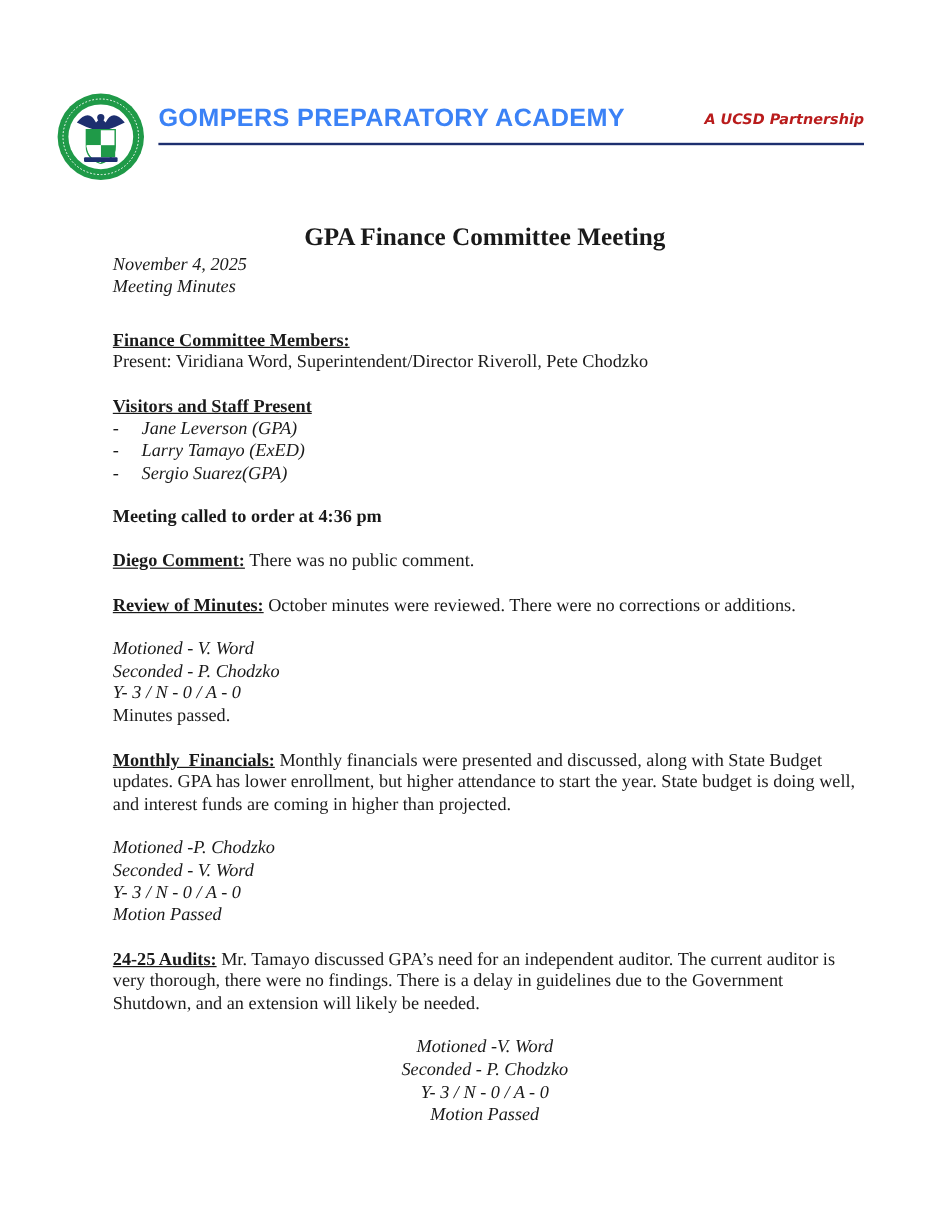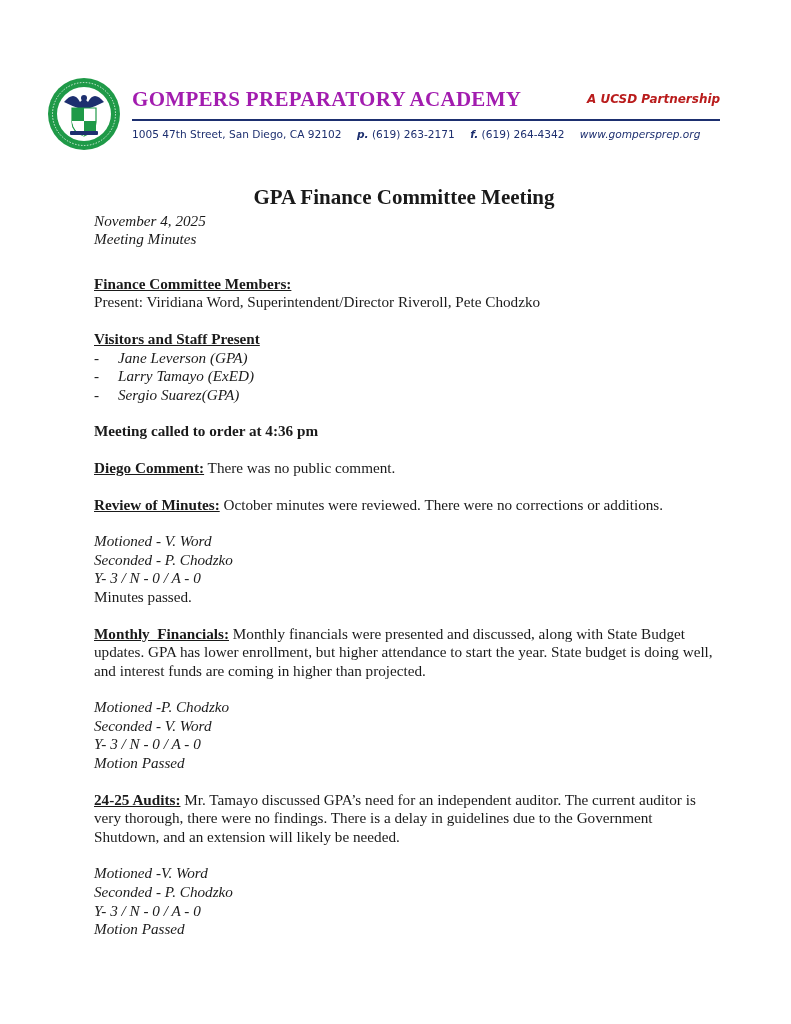--- a/index.html
+++ b/index.html
@@ -1,19 +1,19 @@
 <!DOCTYPE html>
 <html><head>
 <meta charset="utf-8">
 <style>
   html, body { margin: 0; padding: 0; background: #ffffff; }
   body { width: 791px; height: 1024px; position: relative; overflow: hidden; font-family: "DejaVu Serif", "Liberation Serif", serif; color: #1a1a1a; }
   .letterhead { position: absolute; left: 46px; top: 76px; width: 700px; height: 80px; }
   .logo { position: absolute; left: 0; top: 0; width: 76px; height: 76px; }
-  .school-name { position: absolute; left: 86px; top: 11px; font-family: Liberation Serif, serif; font-weight: bold; font-size: 21px; letter-spacing: 0.3px; color: #a21caf; white-space: nowrap; }
+  .school-name { position: absolute; left: 86px; top: 11px; font-family: Liberation Sans, sans-serif; font-weight: bold; font-size: 21px; letter-spacing: 0.3px; color: #3b82f6; white-space: nowrap; }
   .partnership { position: absolute; left: 541px; top: 16px; font-family: "DejaVu Sans", sans-serif; font-style: italic; font-weight: bold; font-size: 12px; color: #b91c1c; white-space: nowrap; }
   .rule { position: absolute; left: 86px; top: 43px; width: 588px; height: 2px; background: #1d2f6f; }
   .contact { position: absolute; left: 86px; top: 52px; font-family: "DejaVu Sans", sans-serif; font-size: 10.6px; color: #1d2f6f; white-space: nowrap; }
   .contact .lbl { font-style: italic; font-weight: bold; }
   .contact .web { font-style: italic; }
   .contact span.gap { display: inline-block; width: 12px; }
 
   .doc { position: absolute; left: 94px; top: 188px; width: 620px; font-family: "Liberation Serif", serif; font-size: 15.2px; line-height: 18.6px; }
   .title { text-align: center; font-weight: bold; font-size: 21px; margin: 0 0 5px 0; }
   .subtitle { text-align: left; font-style: italic; margin: 0; }
@@ -38,28 +38,20 @@
     <circle cx="38" cy="22" r="3" fill="#1d2f6f"></circle>
     <path d="M26 32 L50 32 L50 46 Q50 56 38 60 Q26 56 26 46 Z" fill="#ffffff" stroke="#1f9a48" stroke-width="1.2"></path>
     <rect x="26" y="32" width="12" height="13" fill="#1f9a48"></rect>
     <rect x="38" y="45" width="12" height="10" fill="#1f9a48"></rect>
     <path d="M26 45 L38 45 L38 60 Q28 56 26 46 Z" fill="#ffffff"></path>
     <rect x="24" y="55" width="28" height="4" rx="1" fill="#1d2f6f"></rect>
   </svg>
   <div class="school-name">GOMPERS PREPARATORY ACADEMY</div>
   <div class="partnership">A UCSD Partnership</div>
   <div class="rule"></div>
-  <div class="contact">
-    <span>1005 47th Street, San Diego, CA 92102</span><span class="gap"></span>
-    <span class="lbl">p.</span>
-    <span>(619) 263-2171</span><span class="gap"></span>
-    <span class="lbl">f.</span>
-    <span>(619) 264-4342</span><span class="gap"></span>
-    <span class="web">www.gompersprep.org</span>
-  </div>
 </div>
 
 <div class="doc">
   <p class="title">GPA Finance Committee Meeting</p>
   <p class="subtitle">November 4, 2025</p>
   <p class="subtitle">Meeting Minutes</p>
 
   <div class="section" style="margin-top:26px;">
     <p class="heading">Finance Committee Members:</p>
     <p>Present: Viridiana Word, Superintendent/Director Riveroll, Pete Chodzko</p>
@@ -97,20 +89,20 @@
     <div style="margin-top:18px;">
       <p class="it">Motioned -P. Chodzko</p>
       <p class="it">Seconded - V. Word</p>
       <p class="it">Y- 3 / N - 0 / A - 0</p>
       <p class="it">Motion Passed</p>
     </div>
   </div>
 
   <div class="section">
     <p><span class="heading">24-25 Audits:</span><span> Mr. Tamayo discussed GPA’s need for an independent auditor. The current auditor is very thorough, there were no findings. There is a delay in guidelines due to the Government Shutdown, and an extension will likely be needed.</span></p>
-    <div style="margin-top:18px;">
+    <div style="margin-top:18px;text-align:center;">
       <p class="it">Motioned -V. Word</p>
       <p class="it">Seconded - P. Chodzko</p>
       <p class="it">Y- 3 / N - 0 / A - 0</p>
       <p class="it">Motion Passed</p>
     </div>
   </div>
 </div>
 
 </body></html>

